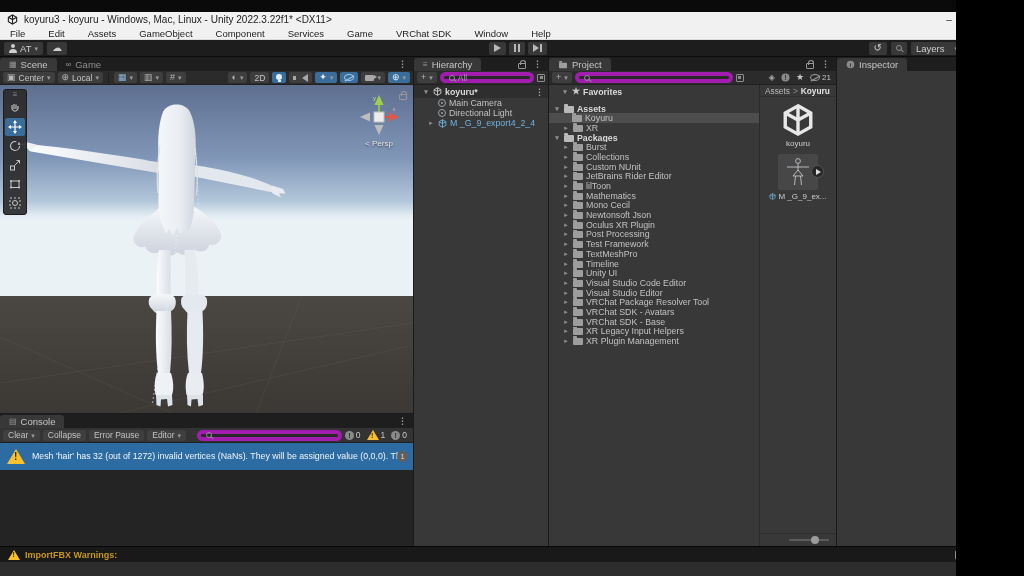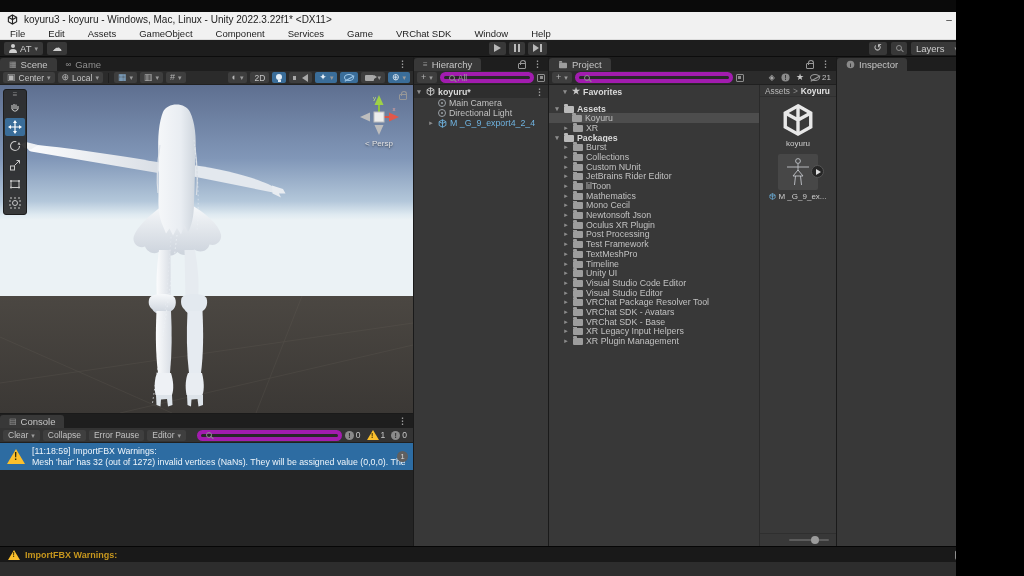--- a/index.html
+++ b/index.html
@@ -461,21 +461,20 @@
           </div>
           <div style="display:flex;align-items:center;gap:2px">
             <span class="cnt-circle">!</span>
             <span style="font-size:8.5px">0</span>
           </div>
         </div>
       </div>
       <div class="console-entry">
         <span class="warn-tri big"></span>
         <div class="lines">
-          <div>[11:18:59] ImportFBX Warnings:</div>
           <div>Mesh 'hair' has 32 (out of 1272) invalid vertices (NaNs). They will be assigned value (0,0,0). The list of vertic</div>
         </div>
         <span class="badge" style="position:absolute;right:5px;top:8px">1</span>
       </div>
       <div class="console-empty"></div>
     </div>
 
     <div class="panel" style="left:413px;top:0;width:135px;height:489px;border-left:1px solid #1a1a1a">
       <div class="tabbar">
         <div class="tab">
@@ -491,21 +490,21 @@
         <div class="sbtn">
             <span class="ic">+</span>
             <span class="caret">▾</span>
           </div>
         <div class="pill">
           <span class="mag"></span>
           <input value="All" style="">
         </div>
         <span class="mini-sq"></span>
       </div>
-      <div class="trow bold" style="height:13px;background:#2e2e2e;padding-left:1px">
+      <div class="trow bold" style="height:13px;background:#2e2e2e;padding-left:8px">
         <span class="tw">▾</span>
         <svg class="ucube-mini" style="color:#cfcfcf">
             <use href="#ucube" width="9" height="9"></use>
           </svg>
         <span>koyuru*</span>
         <span class="kebab" style="margin-left:auto">⋮</span>
       </div>
       <div class="trow" style="height:10px;padding-left:24px">
         <span class="obj-ring"></span>
         <span>Main Camera</span>

